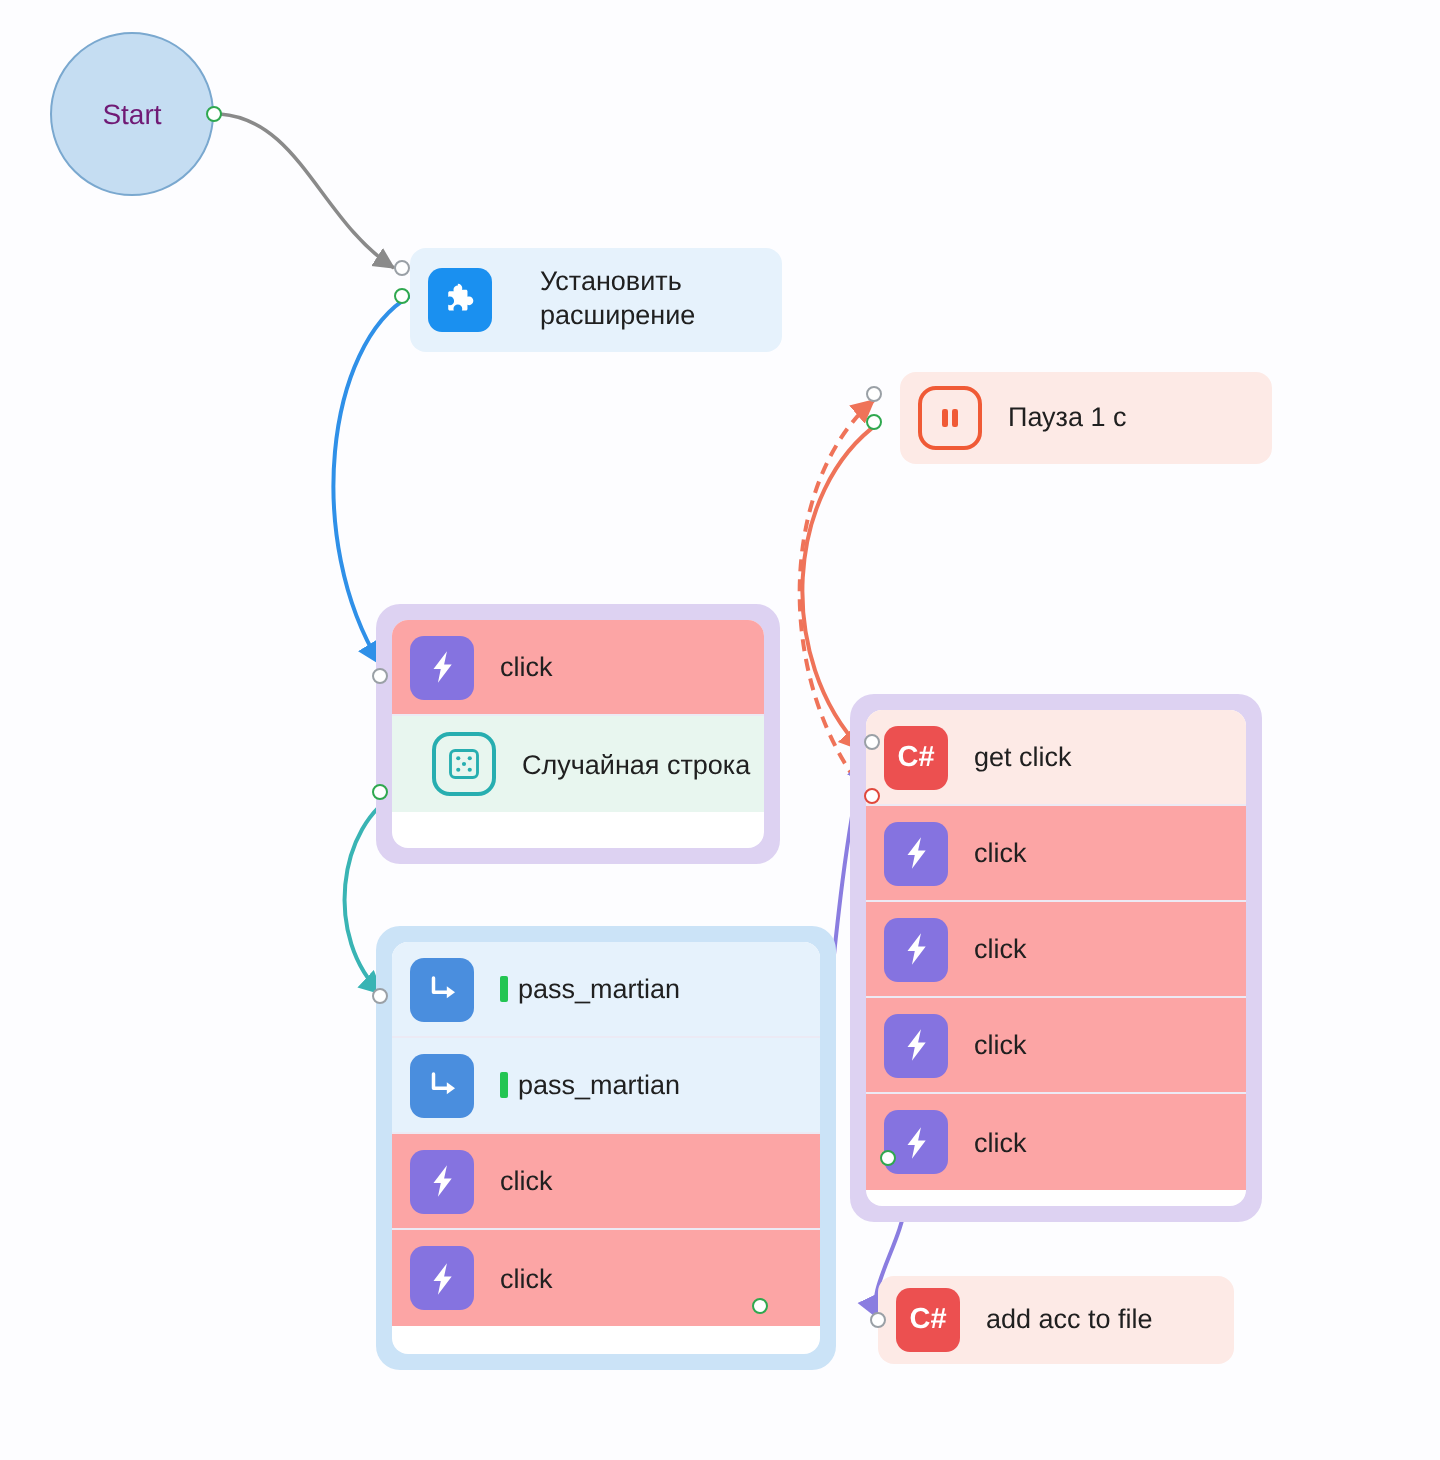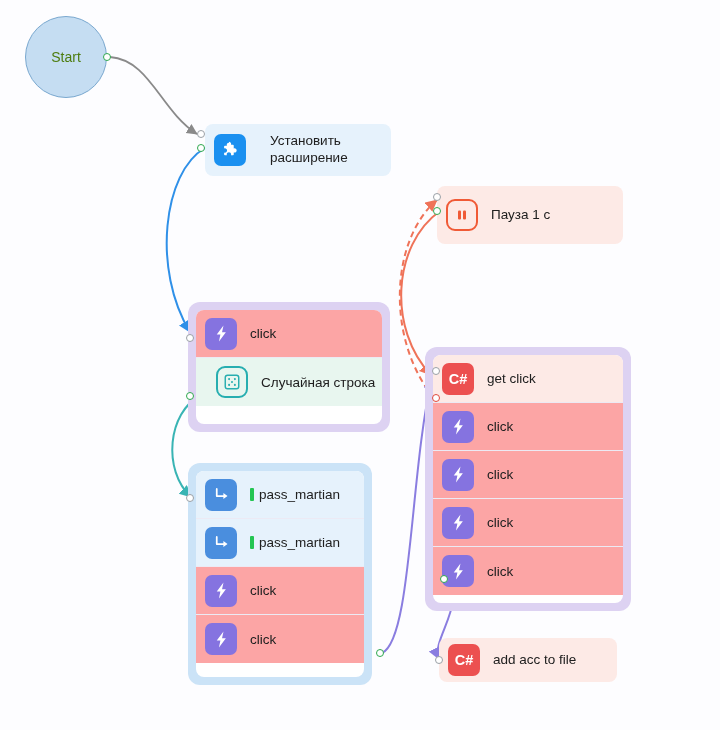--- a/index.html
+++ b/index.html
@@ -23,21 +23,21 @@
   }
 
   
   .start-node {
     position: absolute;
     width: 82px; height: 82px;
     border-radius: 50%;
     background: #c5ddf2;
     border: 1px solid #7aa8cf;
     display: flex; align-items: center; justify-content: center;
-    font-size: 14px; color: #4d7c0f;
+    font-size: 14px; color: #701a75;
   }
 
   
   .group {
     position: absolute;
     border-radius: 12px;
     padding: 8px;
   }
   .group.purple { background: #ddd2f2; }
   .group.blue   { background: #cbe3f7; }
@@ -174,21 +174,21 @@
         0-.67.08-.95.22V6.4c0-.5-.4-.9-.9-.9h-2.3c.14-.28.22-.6.22-.95
         0-1.33-1.12-2.45-2.5-2.45z"></path>
       </svg>
     </span>
     <span class="row-label">Установить
 расширение</span>
   </div>
   <div class="port" style="left:197px; top:130px;"></div>
   <div class="port green" style="left:197px; top:144px;"></div>
 
-  <div class="card rose" style="left:437px; top:186px; width:186px; height:58px;text-align:right;">
+  <div class="card rose" style="left:450px; top:186px; width:186px; height:46px;text-align:right;">
     <span class="icon pause">
       <svg width="14" height="14" viewBox="0 0 14 14">
         <rect x="3" y="2.5" width="3" height="9" rx="1.1" fill="#f05a36"></rect>
         <rect x="8" y="2.5" width="3" height="9" rx="1.1" fill="#f05a36"></rect>
       </svg>
     </span>
     <span class="row-label">Пауза 1 с</span>
   </div>
   <div class="port" style="left:433px; top:193px;"></div>
   <div class="port green" style="left:433px; top:207px;"></div>
@@ -217,21 +217,21 @@
           </svg>
         </span>
         <span class="row-label">Случайная строка</span>
       </div>
 
     </div>
   </div>
   <div class="port" style="left:186px; top:334px;"></div>
   <div class="port green" style="left:186px; top:392px;"></div>
 
-  <div class="group blue" style="left:188px; top:463px; width:184px; height:222px;">
+  <div class="group blue" style="left:188px; top:463px; width:230px; height:222px;">
     <div class="group-inner">
 
       <div class="row sky">
         <span class="icon arrow">
           <svg width="19" height="19" viewBox="0 0 24 24">
             <path fill="none" stroke="#ffffff" stroke-width="2.2" stroke-linecap="round" stroke-linejoin="round" d="M6 5 v9 h11"></path>
             <path fill="#ffffff" d="M14.4 10.2 L19.6 14 L14.4 17.8 z"></path>
           </svg>
         </span>
         <span class="row-label">

